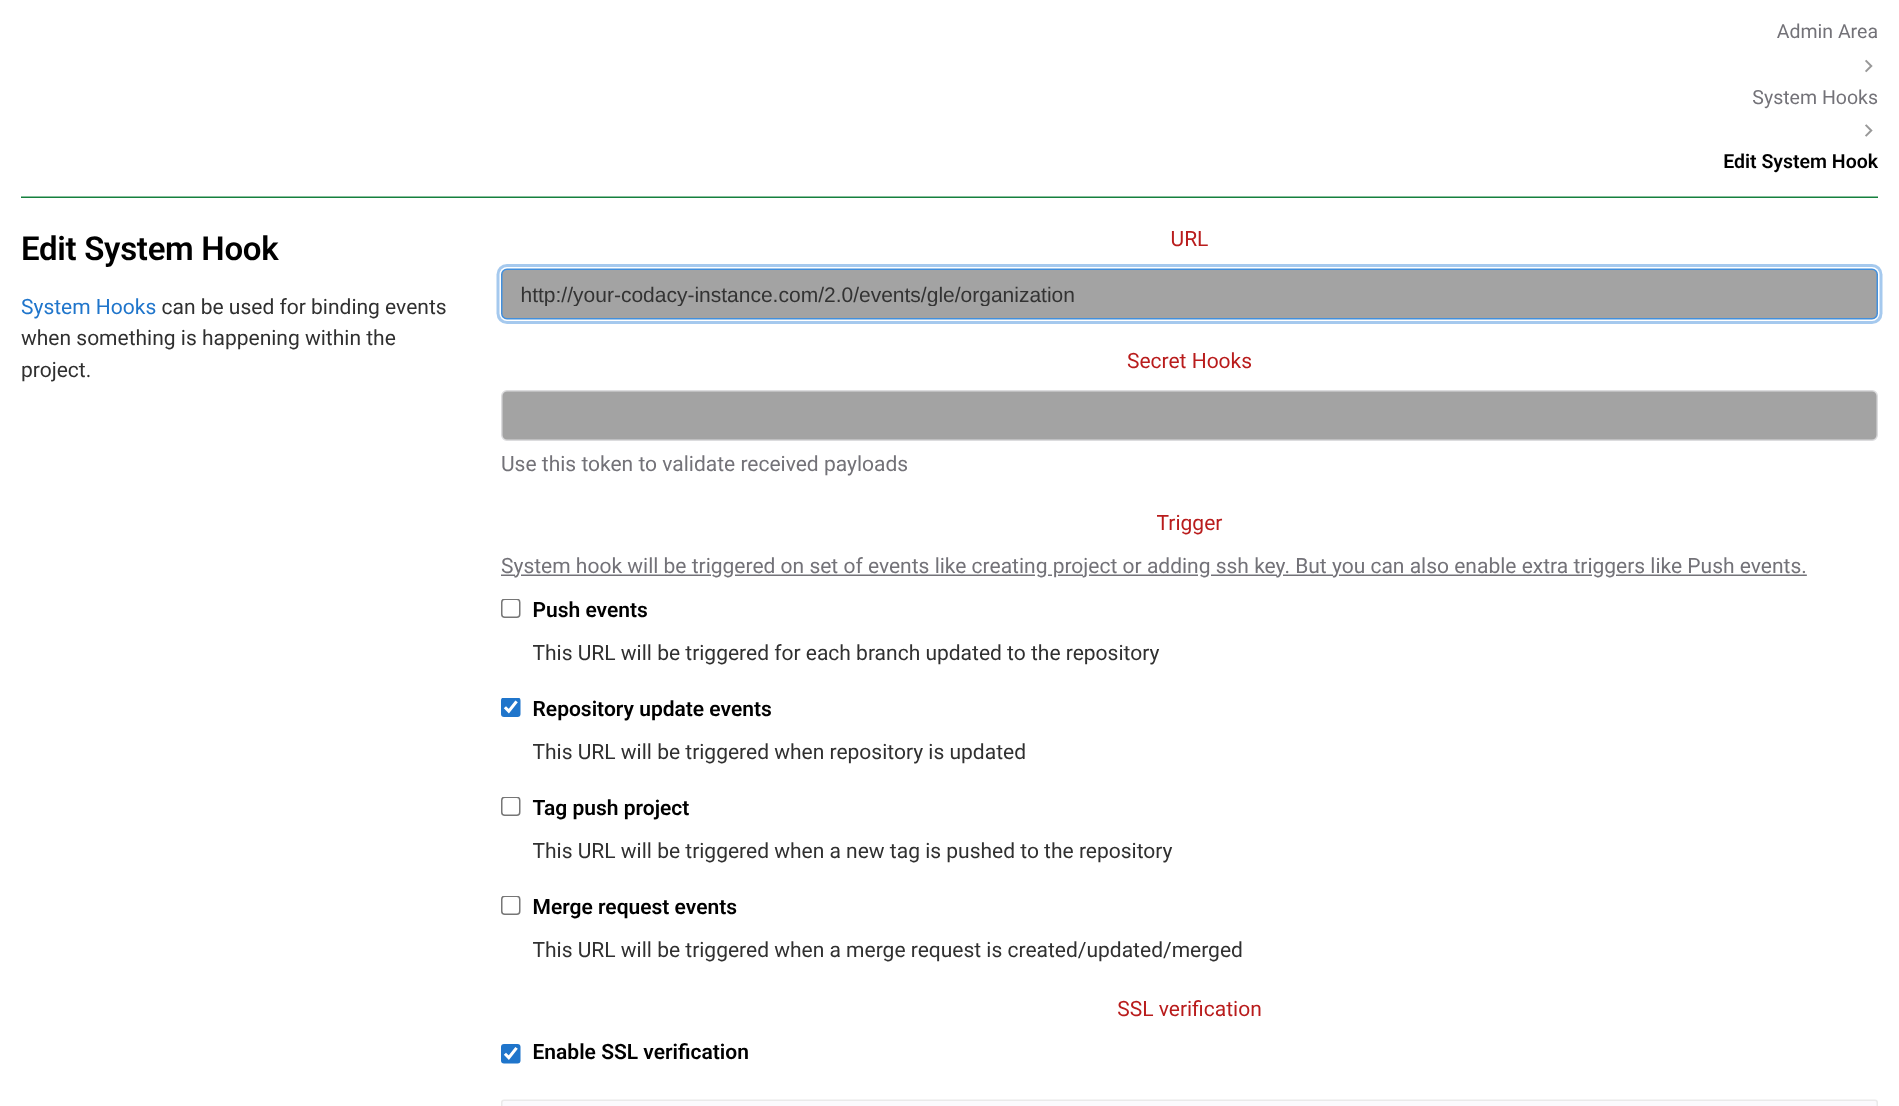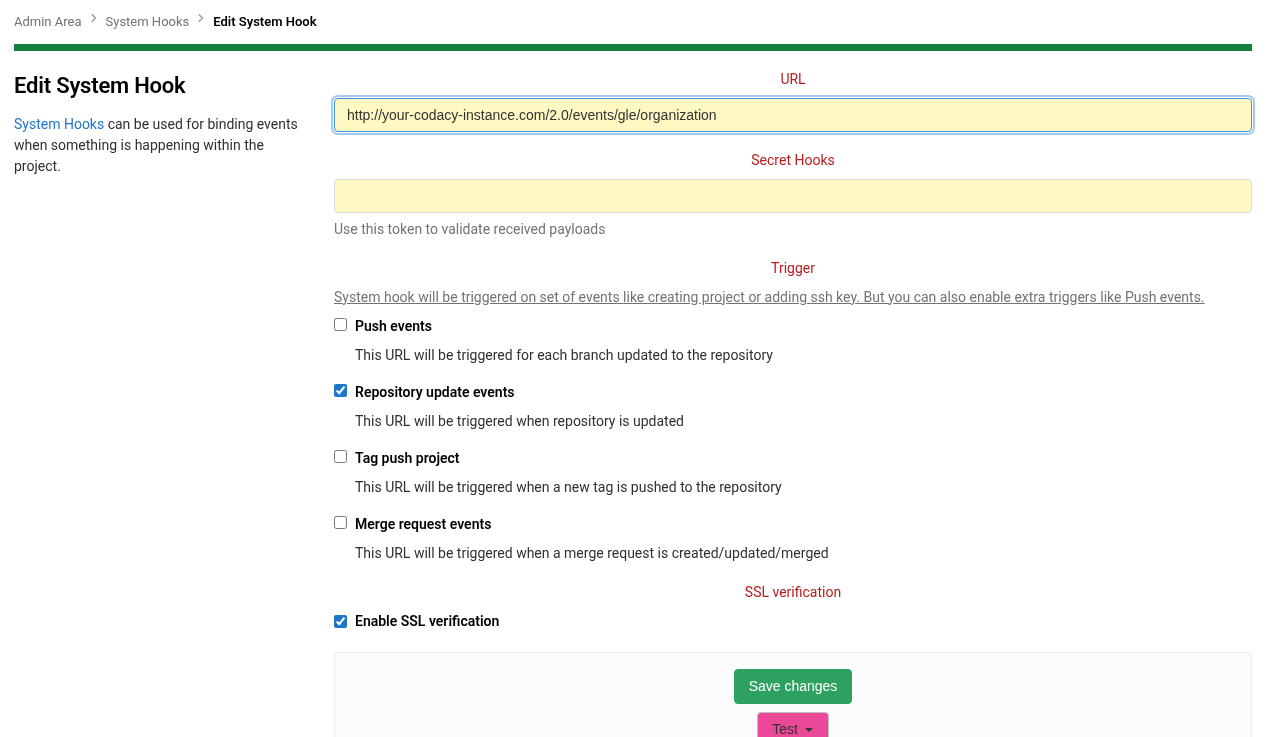--- a/index.html
+++ b/index.html
@@ -19,27 +19,28 @@
     margin:0;
     font-family:-apple-system,BlinkMacSystemFont,"Segoe UI",Roboto,"Helvetica Neue",Arial,sans-serif;
     font-size:14px;
     line-height:1.5;
     color:var(--text);
     background:#fff;
   }
   .page{padding:12px 14px;}
   .breadcrumb{
     display:flex;
-    align-items:flex-start;
+    align-items:flex-end;
     flex-wrap:wrap;
     gap:6px;
     font-size:13px;
     color:var(--muted);
     padding-bottom:12px;
-    border-bottom:7px solid #15803d;
+    border-bottom:1px solid #15803d;
+    flex-direction:column;
   }
   .breadcrumb a{color:var(--muted);text-decoration:none;}
   .breadcrumb .sep svg{width:12px;height:12px;display:block;}
   .breadcrumb .current{color:#000;font-weight:600;}
   .content{
     display:flex;
     padding-top:18px;
     align-items:flex-start;
   }
   .side{
@@ -65,21 +66,21 @@
     margin-bottom:8px;
     text-align:center;
   }
   input[type=text]{
     width:100%;
     padding:8px 12px;
     border:1px solid var(--input-border);
     border-radius:4px;
     font-size:14px;
     color:#333;
-    background:#fef9c3;
+    background:#a3a3a3;
   }
   input[type=text].focused{
     border-color:var(--focus);
     box-shadow:0 0 0 1px #fff,0 0 0 3px rgba(66,143,220,.48);
     outline:none;
   }
   .help{margin-top:6px;font-size:14px;color:var(--muted);}
   .trigger-desc{margin:0 0 8px;color:var(--muted);font-size:14px;text-decoration:underline;}
   .check-row{display:flex;align-items:flex-start;margin-bottom:16px;}
   .check-row:last-child{margin-bottom:0;}

